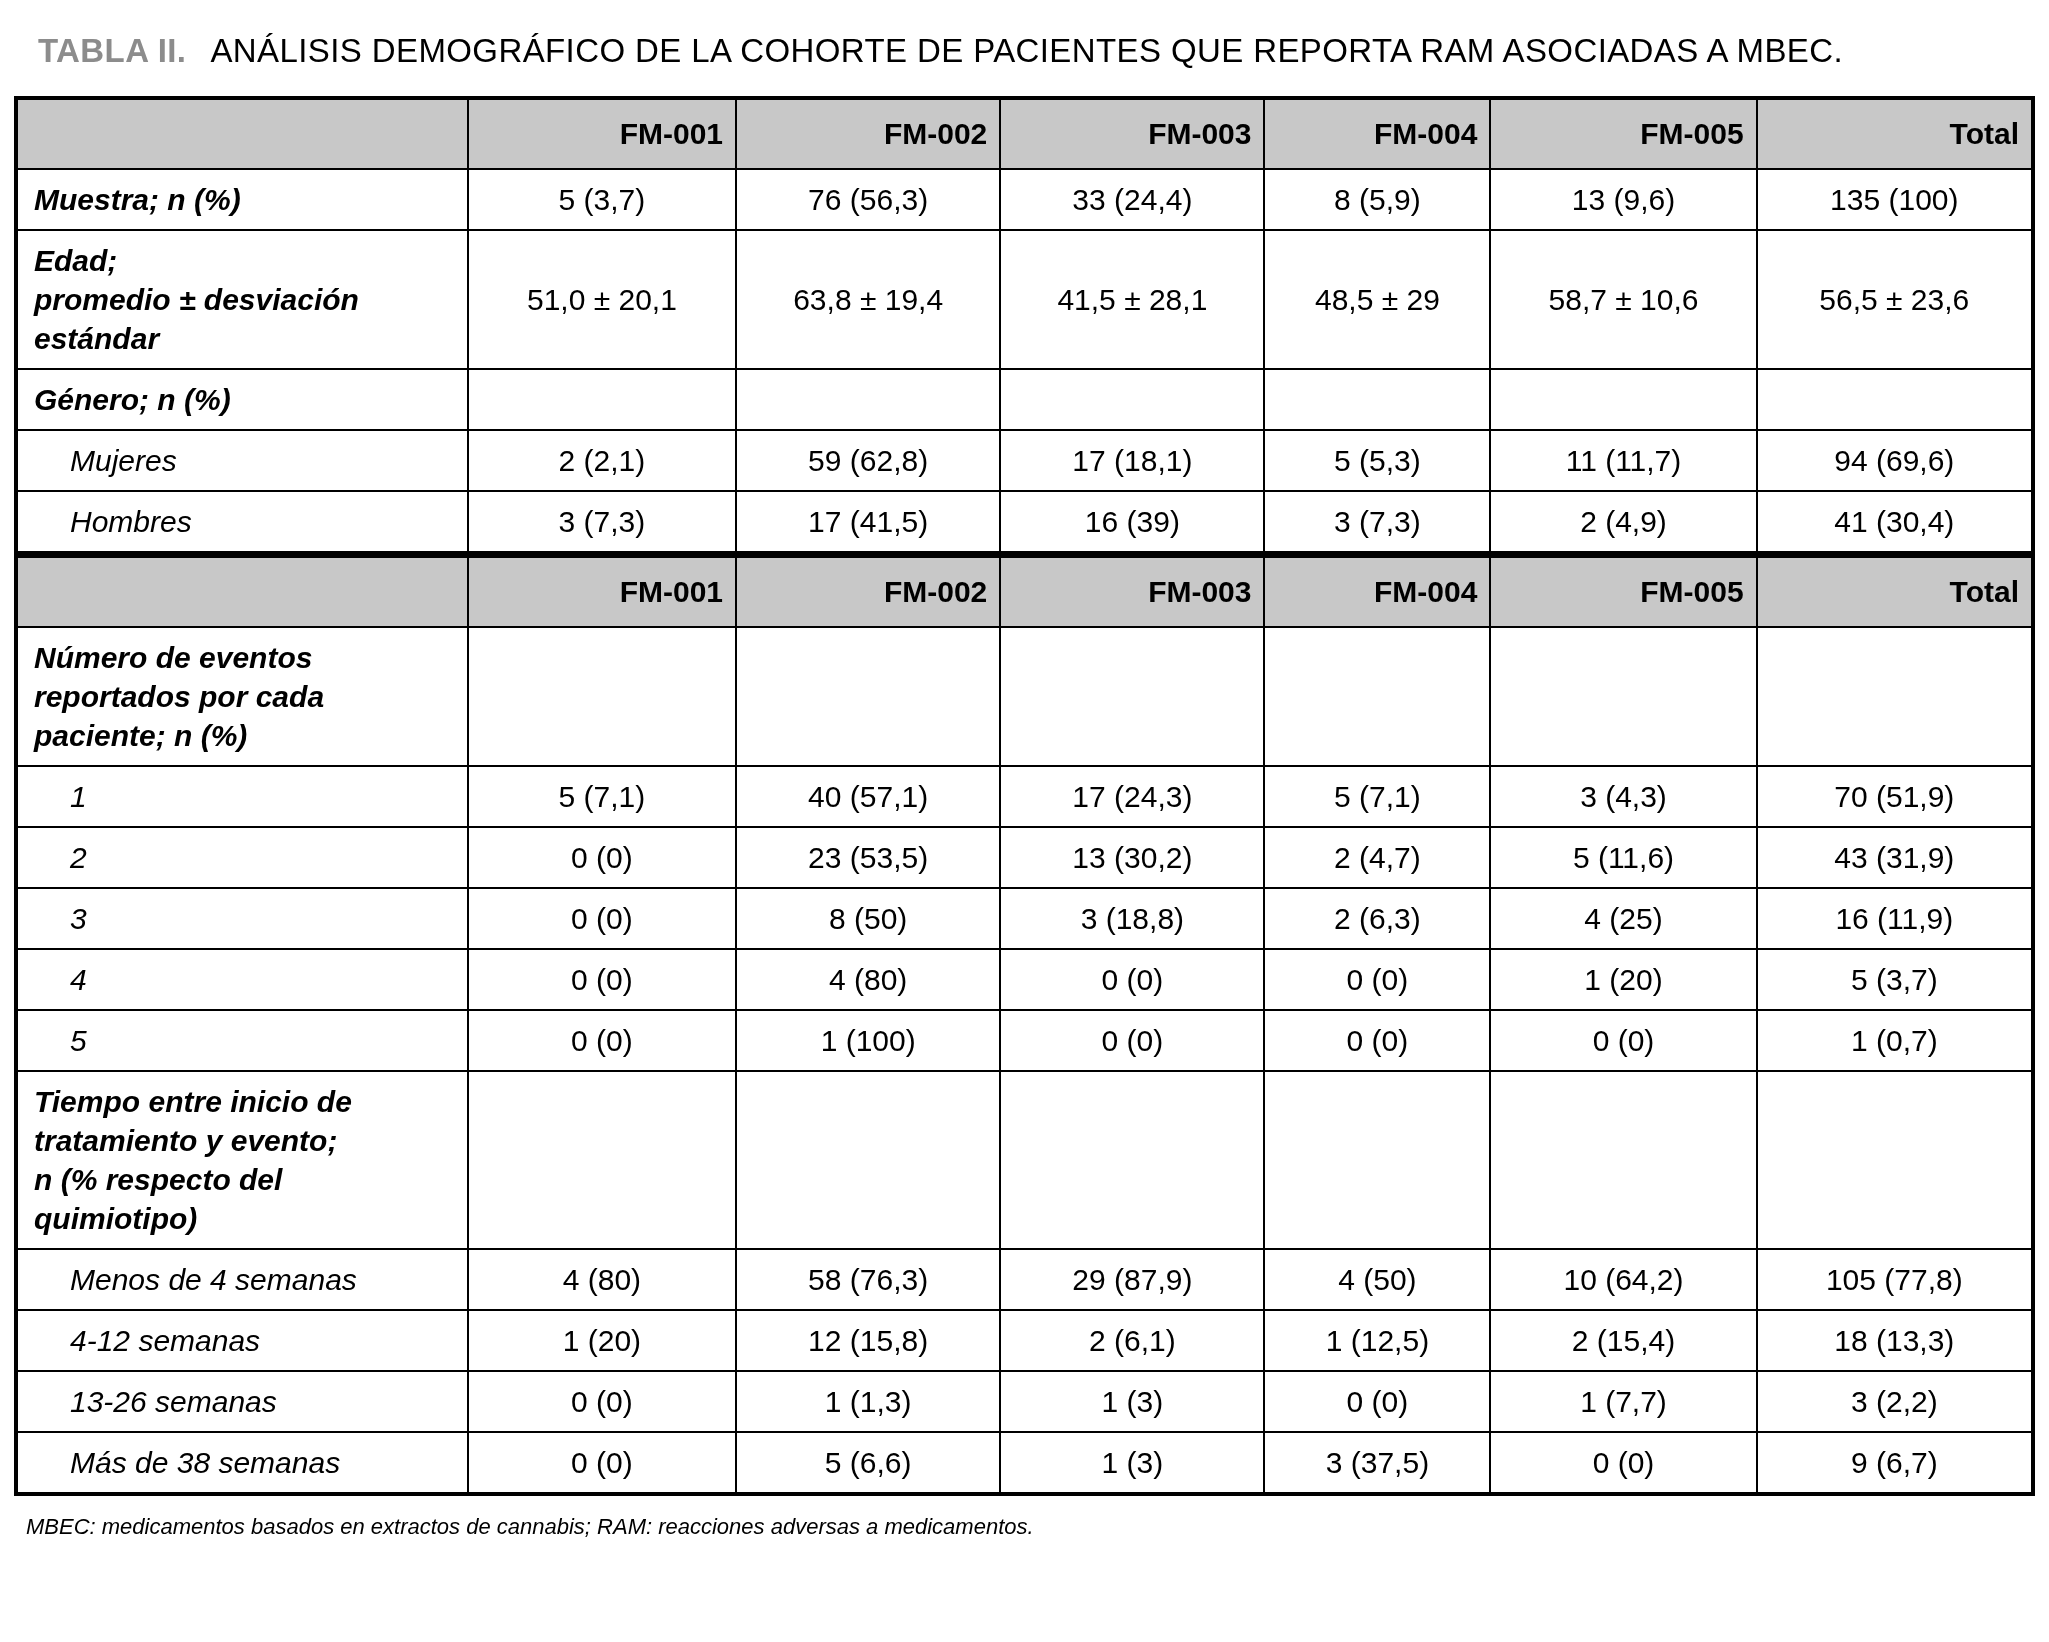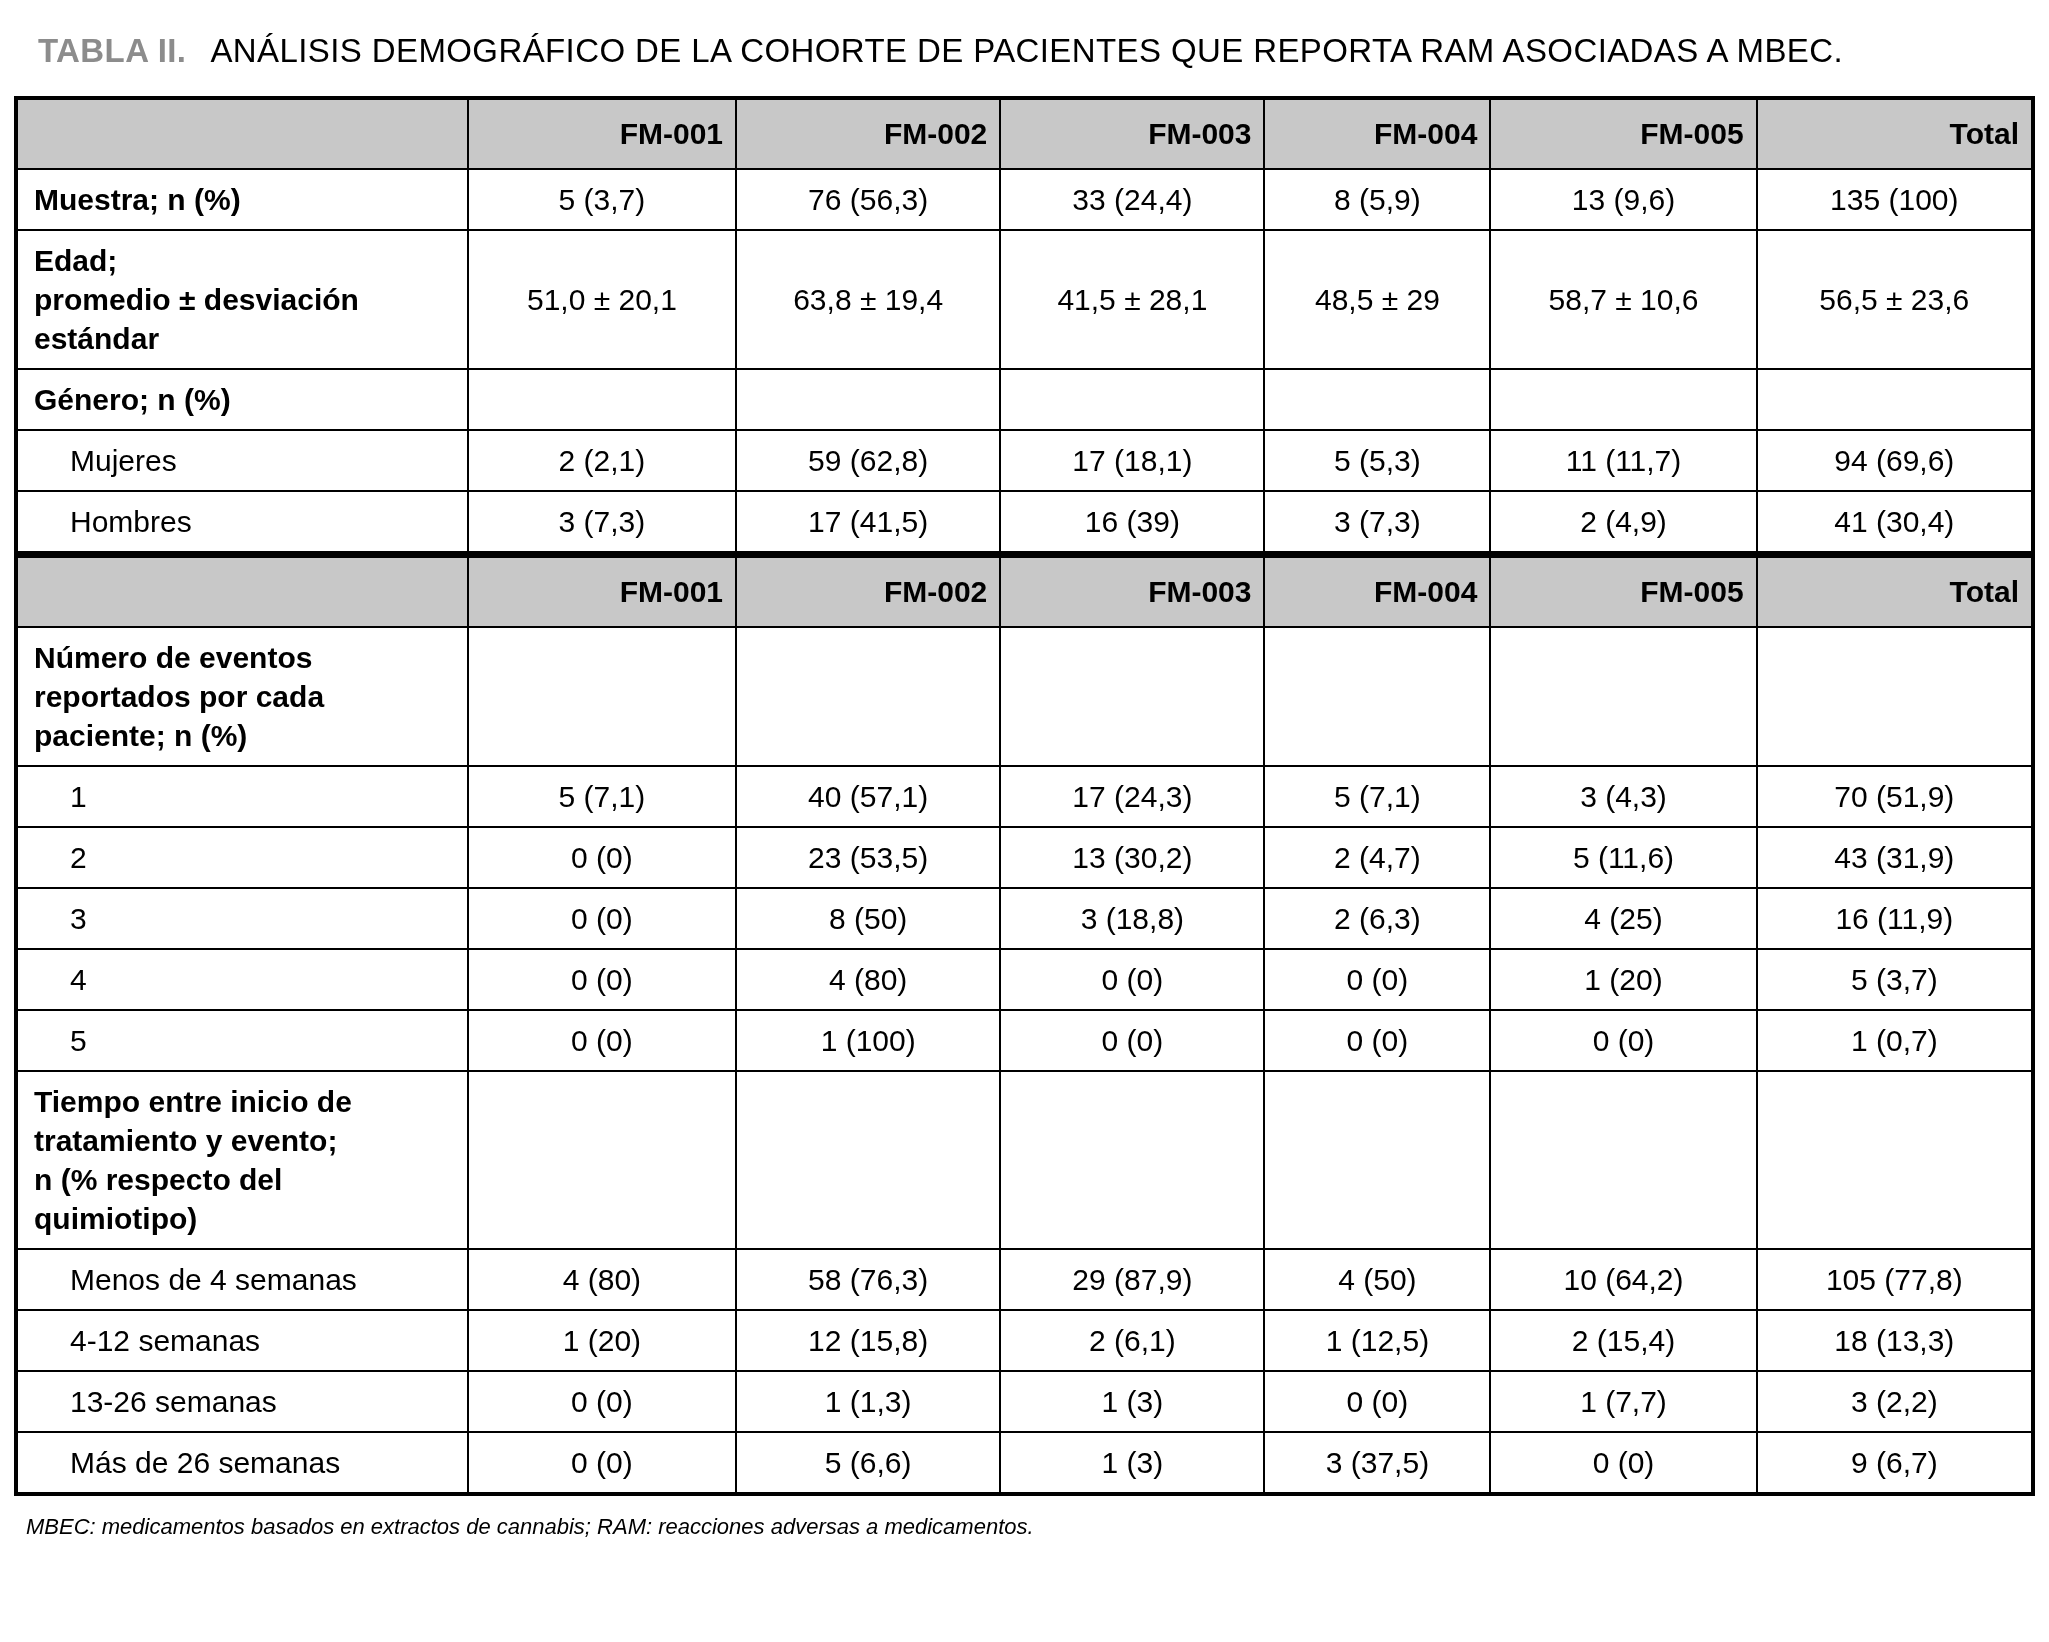--- a/index.html
+++ b/index.html
@@ -44,20 +44,21 @@
     background: var(--header-bg, #c8c8c8);
     font-weight: 700;
     text-align: right;
     height: 48px;
   }
   td.label-cell {
     text-align: left;
     white-space: pre-line;
     line-height: 1.3;
     padding-left: 16px;
+    font-style: italic;
   }
   td.label-cell.bold { font-weight: 700; }
   td.label-cell.indent { padding-left: 52px; }
   td.data-cell {
     text-align: center;
     line-height: 1.3;
   }
   tr.section-sep th { border-top: 7px solid var(--border, #000); }
   .footnote {
     font-style: italic;
@@ -239,21 +240,21 @@
         <tr>
           <td class="label-cell indent">13-26 semanas</td>
           <td class="data-cell">0 (0)</td>
           <td class="data-cell">1 (1,3)</td>
           <td class="data-cell">1 (3)</td>
           <td class="data-cell">0 (0)</td>
           <td class="data-cell">1 (7,7)</td>
           <td class="data-cell">3 (2,2)</td>
         </tr>
         <tr>
-          <td class="label-cell indent">Más de 26 semanas</td>
+          <td class="label-cell indent">Más de 38 semanas</td>
           <td class="data-cell">0 (0)</td>
           <td class="data-cell">5 (6,6)</td>
           <td class="data-cell">1 (3)</td>
           <td class="data-cell">3 (37,5)</td>
           <td class="data-cell">0 (0)</td>
           <td class="data-cell">9 (6,7)</td>
         </tr>
       </tbody>
   </table>
 

